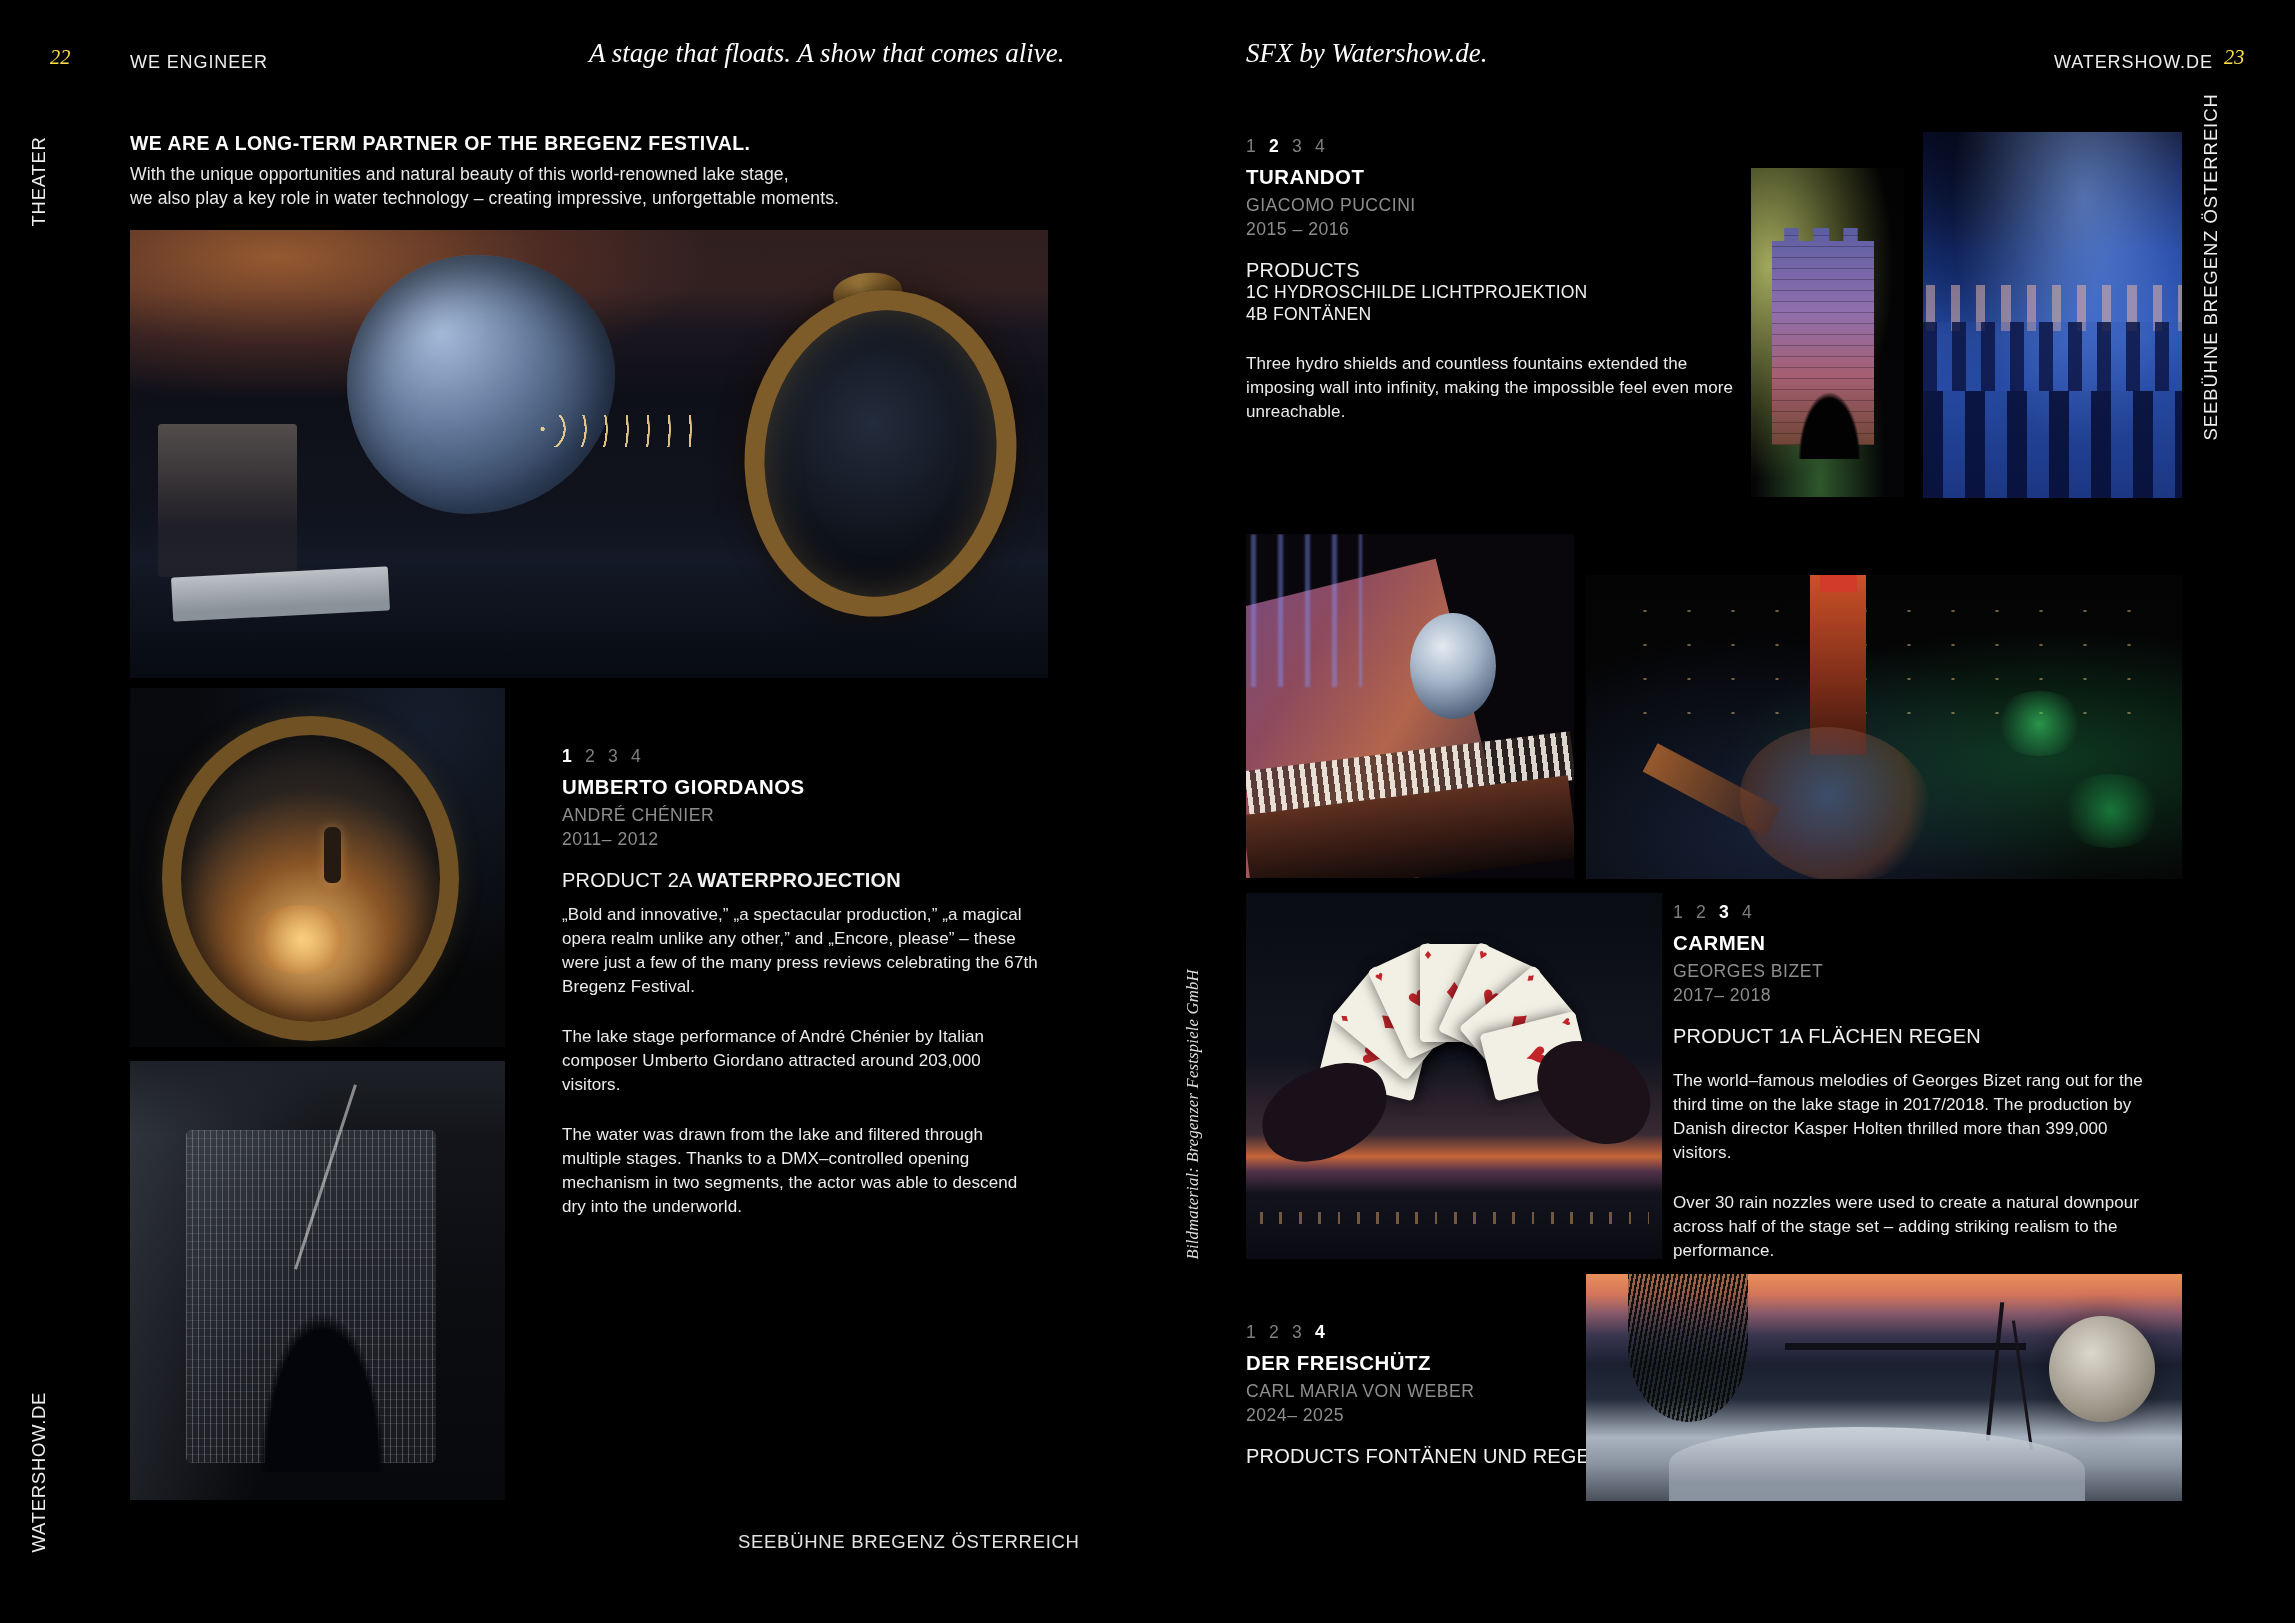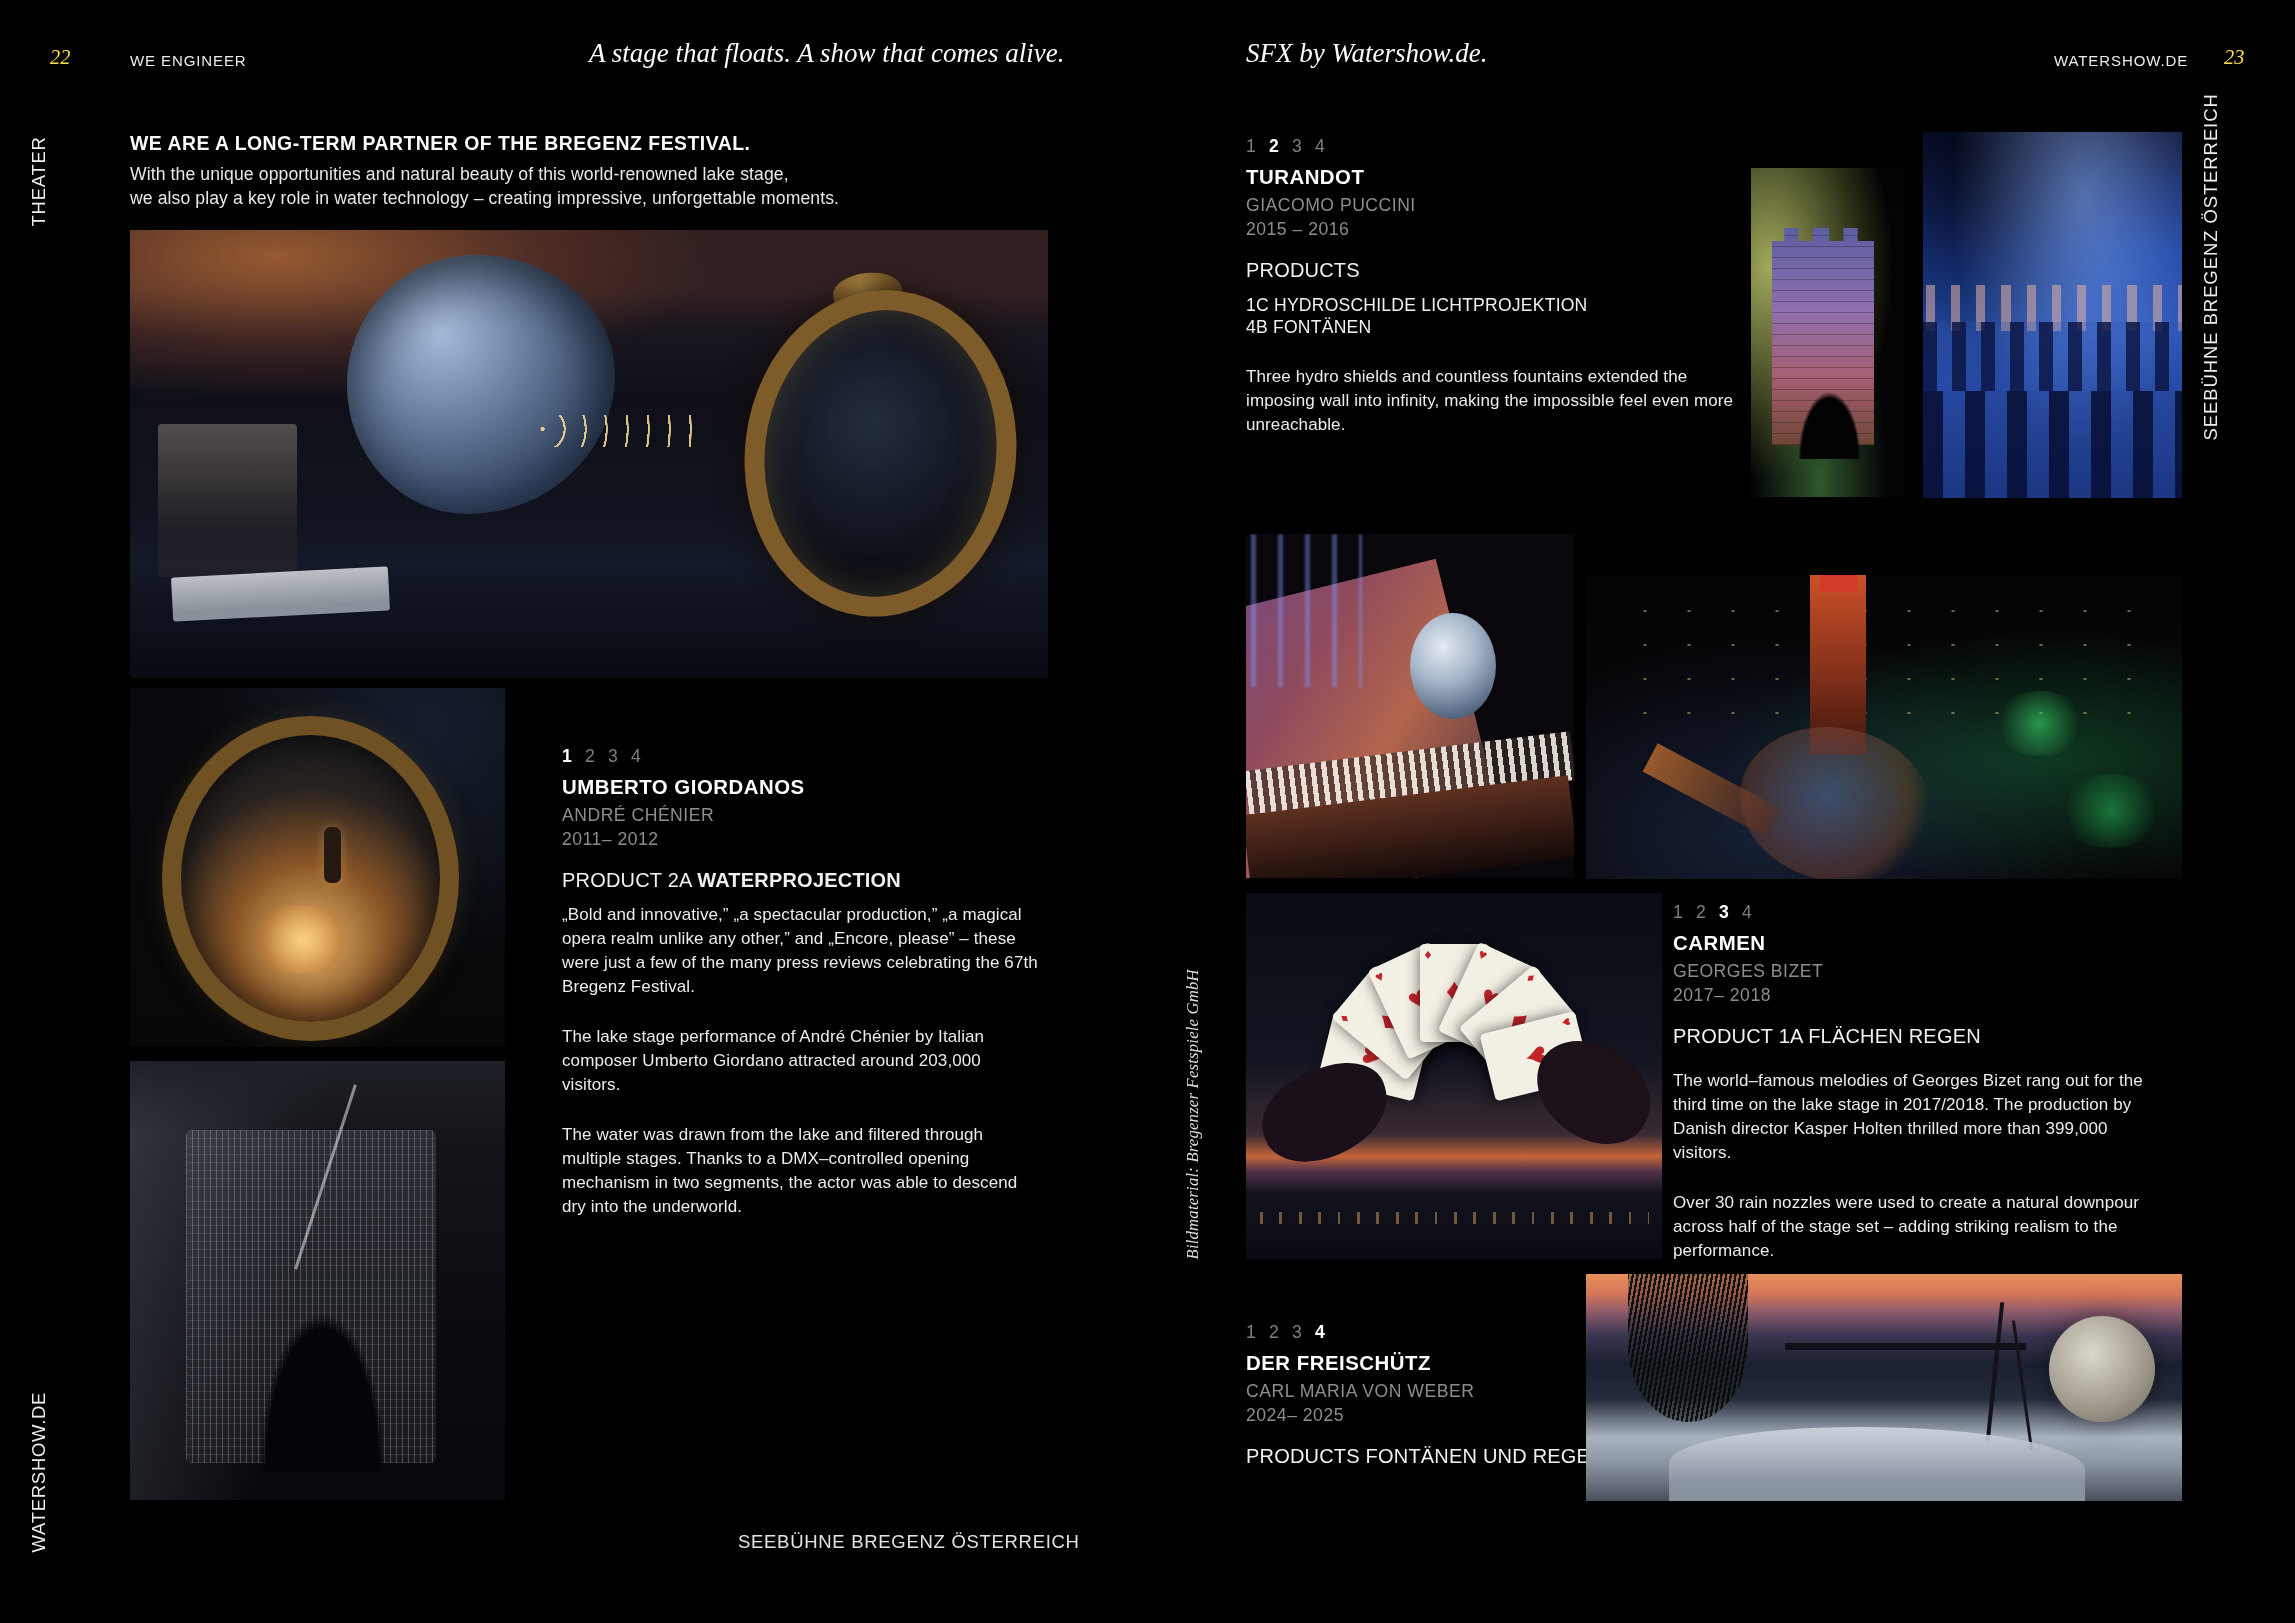--- a/index.html
+++ b/index.html
@@ -1,21 +1,21 @@
 <!DOCTYPE html>
 <html style="font-size:7.4px"><head>
 <meta charset="utf-8">
 <style>
   html,body{margin:0;padding:0;background:#000;}
   #canvas{position:relative;width:2295px;height:1623px;background:#000;overflow:hidden;
           font-family:"Liberation Sans",sans-serif;color:#f2f2f2;}
   
   .serif-it{font-family:"Liberation Serif",serif;font-style:italic;font-weight:400;}
   .pagenum{position:absolute;font-size:20.4px;color:#fde047;}
-  .hdr-label{position:absolute;font-size:15px;letter-spacing:0.9px;color:#ececec;}
+  .hdr-label{position:absolute;font-size:18px;letter-spacing:0.9px;color:#ececec;}
   .headline{position:absolute;font-size:27px;color:#fdfdfd;white-space:nowrap;}
   .intro-heading{position:absolute;font-size:19.4px;font-weight:700;letter-spacing:0.5px;color:#fafafa;white-space:nowrap;}
   .intro-line{position:absolute;font-size:17.6px;color:#e8e8e8;white-space:nowrap;letter-spacing:0.1px;}
   .footer-label{position:absolute;font-size:18.5px;letter-spacing:0.7px;color:#e2e2e2;white-space:nowrap;}
   .vrot{position:absolute;transform-origin:left bottom;transform:rotate(-90deg);
         white-space:nowrap;line-height:20.4px;height:20.4px;font-size:18.5px;letter-spacing:0.7px;color:#ededed;}
   .vrot-credit{font-family:"Liberation Serif",serif;font-style:italic;font-size:16.7px;
         line-height:18.5px;height:18.5px;letter-spacing:0.2px;color:#dedede;}
   
   .proj{position:absolute;width:481px;}
@@ -245,21 +245,21 @@
     <div class="nums">
       <span>1</span>
       <span class="on">2</span>
       <span>3</span>
       <span>4</span>
     </div>
     <div class="ptitle">TURANDOT</div>
     <div class="pcomposer">GIACOMO PUCCINI</div>
     <div class="pyears">2015 – 2016</div>
     <div class="pproduct">PRODUCTS</div>
-    <div class="pproduct-line" style="margin-top:13px;">1C HYDROSCHILDE LICHTPROJEKTION</div>
+    <div class="pproduct-line" style="">1C HYDROSCHILDE LICHTPROJEKTION</div>
     <div class="pproduct-line">4B FONTÄNEN</div>
     <div class="ppara tight" style="margin-top:27px;">
       <p>Three hydro shields and countless fountains extended the imposing wall into infinity, making the impossible feel even more unreachable.</p>
     </div>
   </div>
 
   <div class="photo" id="photo-castle">
     <div class="tower"></div>
     <div class="arch"></div>
   </div>

